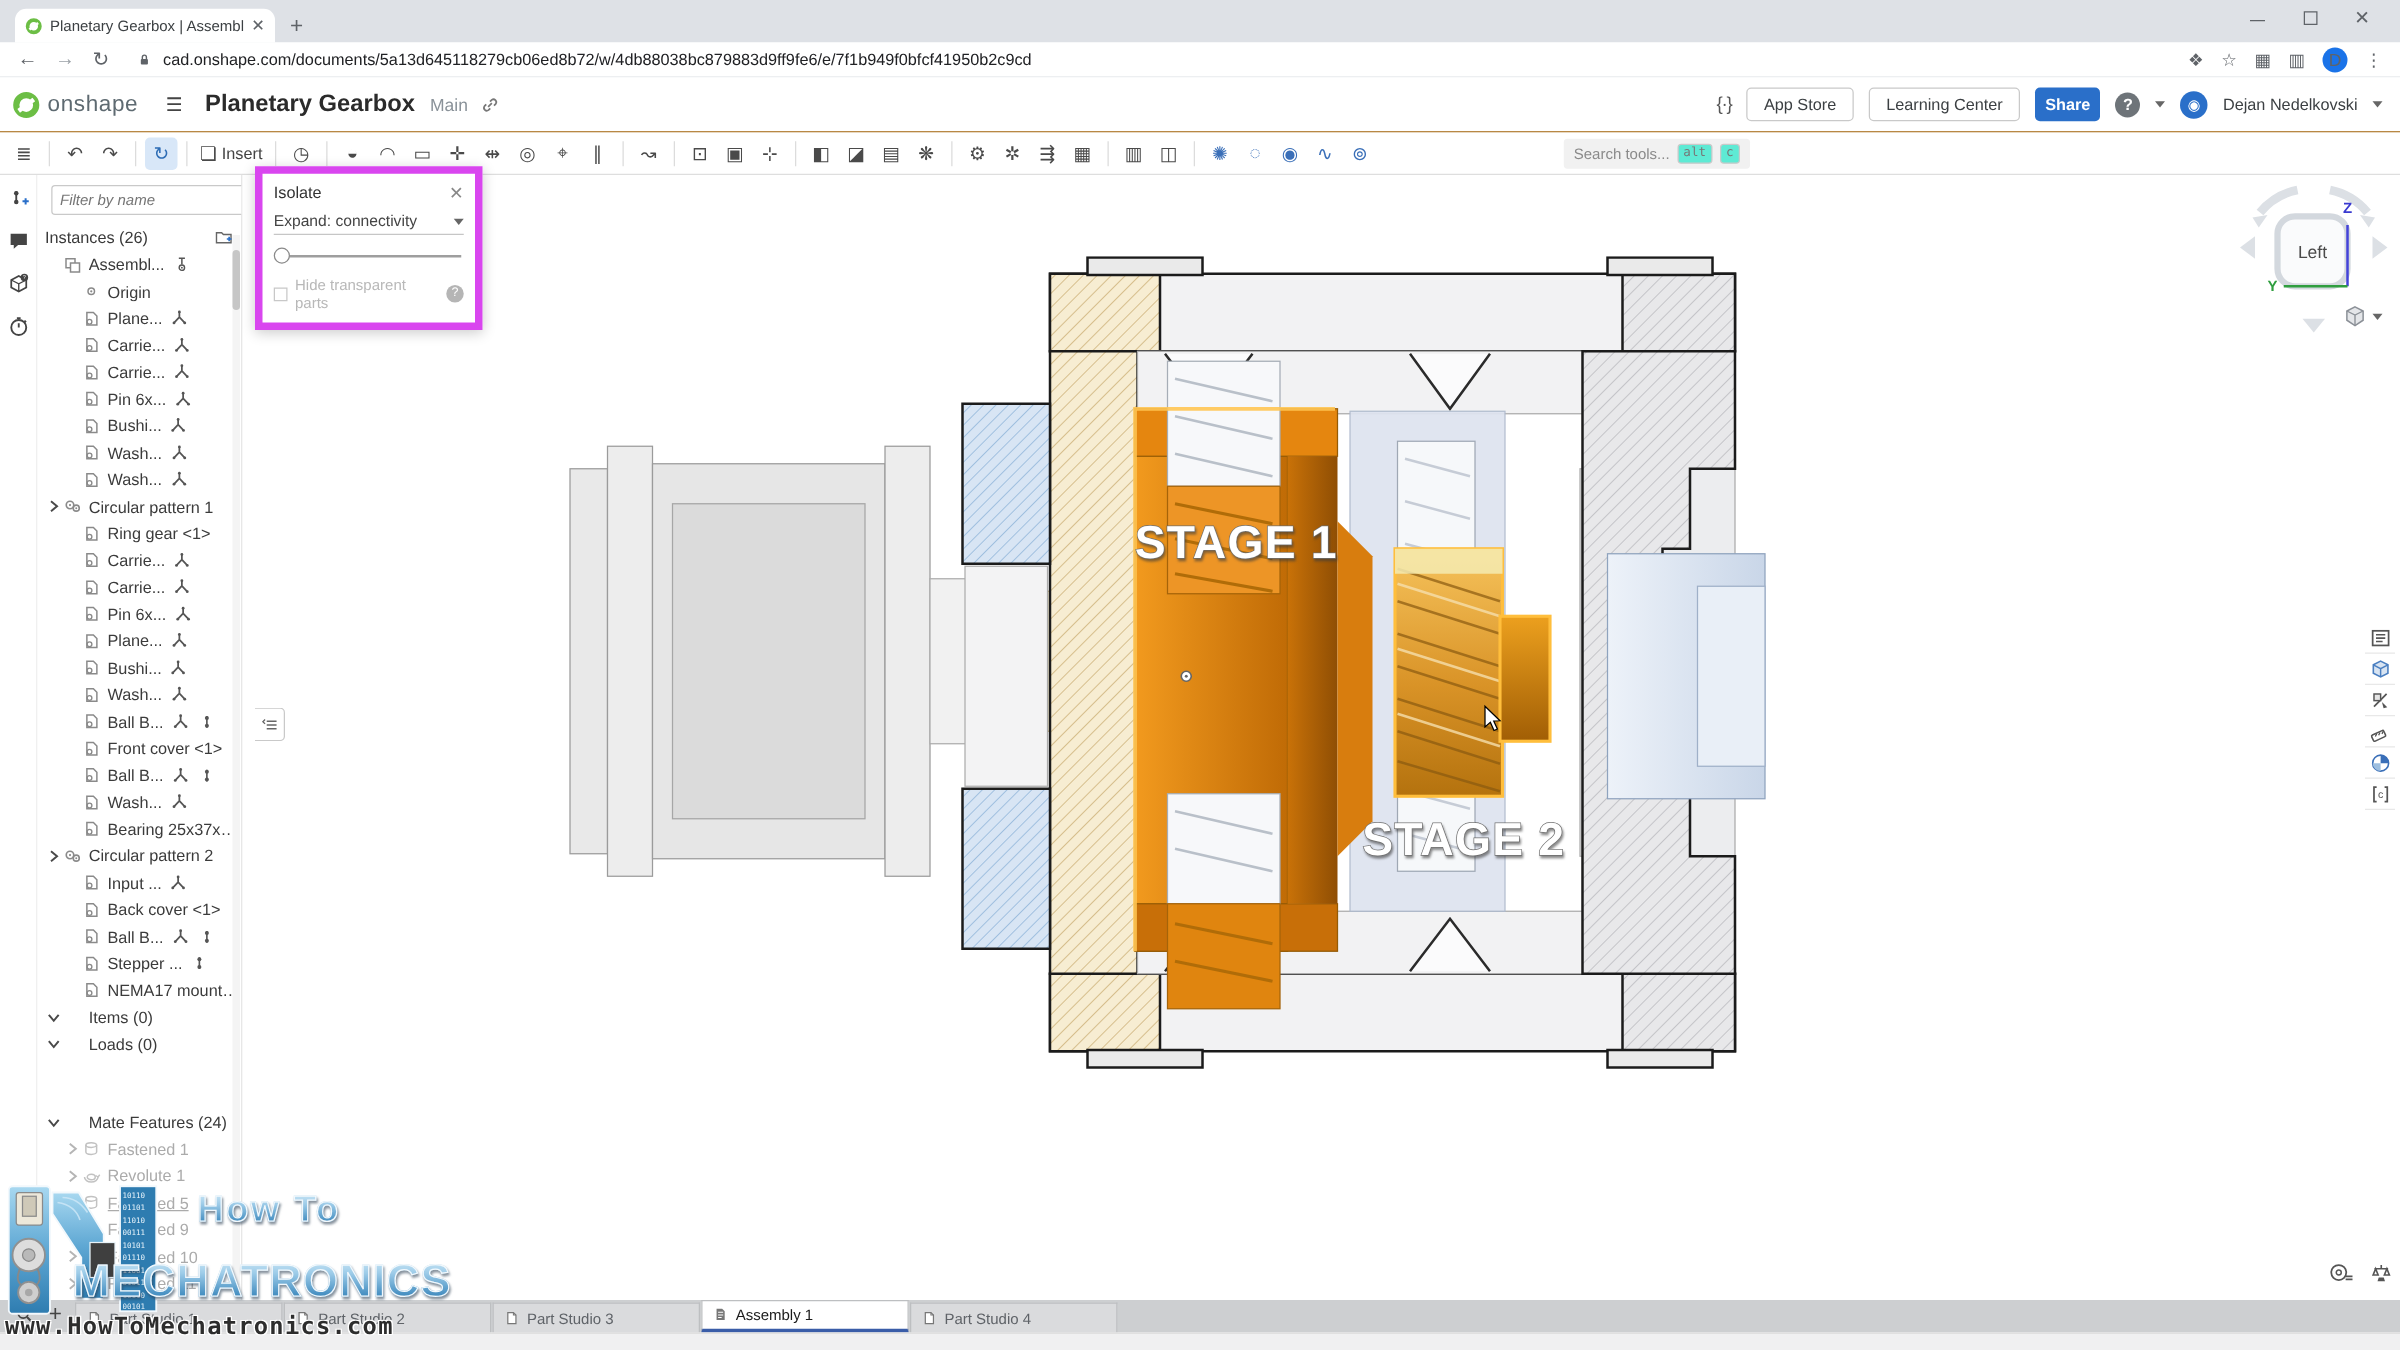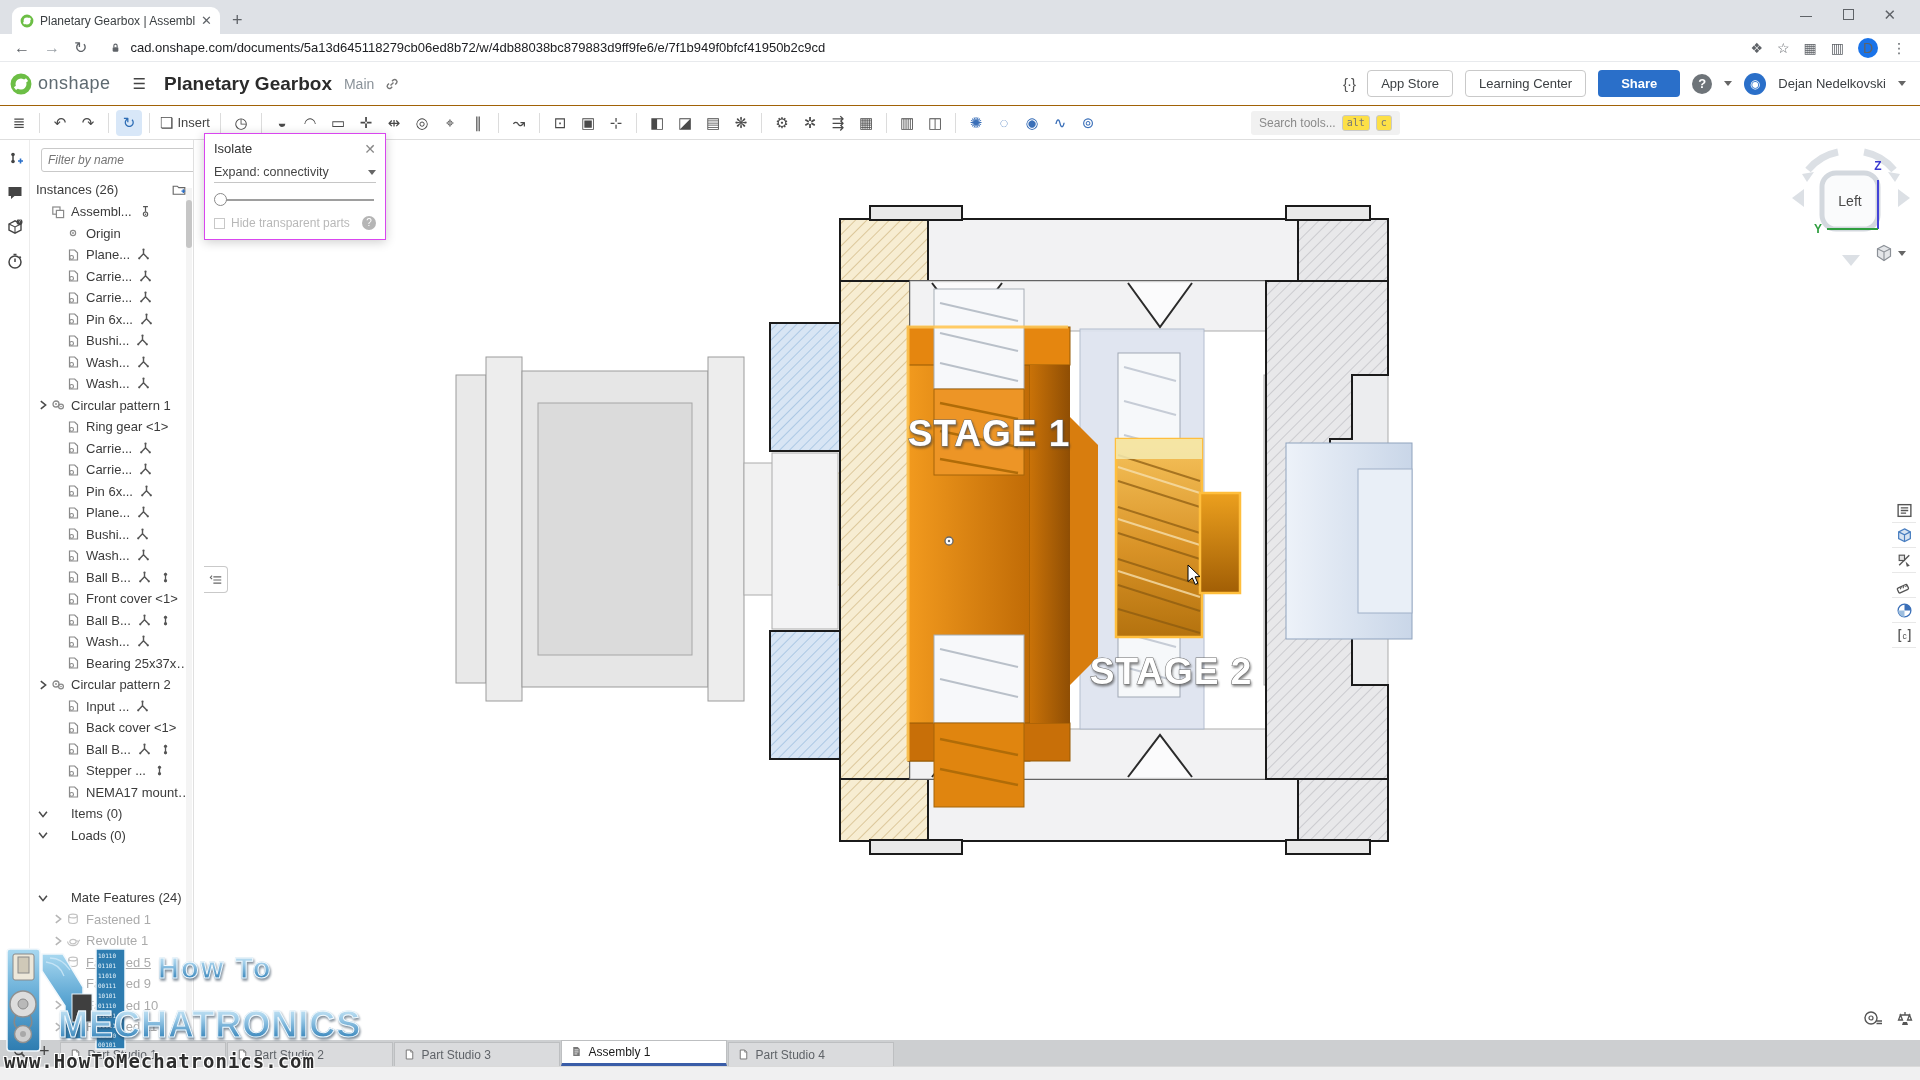--- a/index.html
+++ b/index.html
@@ -25,38 +25,38 @@
   
   #appheader{position:absolute;left:0;top:62px;width:1920px;height:44px;background:#fff;border-bottom:1px solid #a16207;display:flex;align-items:center}
   #oslogo{display:flex;align-items:center;gap:6px;margin-left:10px}
   #oslogo .nm{font-size:18px;color:#5E6A71;letter-spacing:.5px}
   #burger{margin-left:22px;color:#444;font-size:15px}
   #doctitle{margin-left:18px;font-size:19px;font-weight:bold;color:#2B2B2B}
   #branch{margin-left:12px;font-size:14px;color:#8A9299}
   #linkico{margin-left:10px}
   #hright{margin-left:auto;display:flex;align-items:center;gap:12px;margin-right:14px}
   .hbtn{height:27px;border:1px solid #C9C9C9;border-radius:4px;background:#fff;font-size:13px;color:#3C4043;padding:0 13px;line-height:25px}
-  #sharebtn{height:27px;border-radius:4px;color:#fff;font-size:13px;font-weight:bold;padding:0 23px;line-height:27px}
+  #sharebtn{height:27px;border-radius:4px;color:#fff;font-size:13px;font-weight:bold;padding:0 8px;line-height:27px}
   #fsico{font-size:15px;color:#555;letter-spacing:-1px}
   #helpico{width:20px;height:20px;border-radius:50%;background:#6F7competing}
   #helpico{background:#6E7479;color:#fff;font-size:13px;font-weight:bold;text-align:center;line-height:20px}
   .caret{width:0;height:0;border-left:4px solid transparent;border-right:4px solid transparent;border-top:5px solid #666}
   #uavatar{width:22px;height:22px;border-radius:50%;background:#2A6FC9;color:#fff;text-align:center;line-height:22px;font-size:12px}
   #uname{font-size:13px;color:#3C4043}
   
   #apptoolbar{position:absolute;left:0;top:106px;width:1920px;height:34px;background:#fff;border-bottom:1px solid #DEDEDE;display:flex;align-items:center}
   #tbicons{display:flex;align-items:center;gap:2px;margin-left:6px}
   .tbi{min-width:26px;height:26px;display:flex;align-items:center;justify-content:center;font-size:15px;color:#4A4A4A;border-radius:4px;gap:4px;padding:0 3px}
   .tbi.act{background:#D8E7F8;color:#2E6DB5}
   .tbi.blue{color:#3A6FB8}
   .tbi .tlb{font-size:13px;color:#444}
   .tsep{width:1px;height:20px;background:#DCDCDC;margin:0 5px}
   #searchtools{margin-left:150px;display:flex;align-items:center;gap:6px;background:#F1F1F1;border-radius:3px;height:24px;padding:0 8px}
   #searchtools .ph{font-size:12px;color:#8A8A8A}
-  #searchtools kbd{font-size:10px;color:#777;background:#fde047;border:1px solid #C9C9C9;border-radius:3px;padding:0 4px;line-height:14px}
+  #searchtools kbd{font-size:10px;color:#777;background:#5eead4;border:1px solid #C9C9C9;border-radius:3px;padding:0 4px;line-height:14px}
   
   #iconstrip{position:absolute;left:0;top:140px;width:30px;height:900px;background:#fff;border-right:1px solid #ECECEC}
   #iconstrip .sic{display:block;margin:10px auto 16px;width:18px;height:18px;color:#555}
   
   #sidepanel{position:absolute;left:30px;top:140px;width:164px;height:900px;background:#fff;border-right:1px solid #E0E0E0;overflow:hidden}
   #filterrow{display:flex;align-items:center;gap:5px;padding:8px 6px 6px 6px}
   #filterinput{flex:1;height:24px;border:1px solid #C9C9C9;border-radius:3px;font-size:12px;font-style:italic;color:#999;padding:0 6px;font-family:"Liberation Sans",sans-serif}
   #insthdr{display:flex;align-items:center;padding:4px 6px;font-size:13px;color:#3A3A3A}
   #insthdr .flabel{flex:1}
   #tree{position:relative}
@@ -68,21 +68,21 @@
   .gray .chev{color:#B5B5B5}
   .ticon{width:16px;height:16px;flex:0 0 16px;margin-right:5px;color:#8A8A8A}
   .ticon svg{width:16px;height:16px}
   .gray .ticon{color:#C2C2C2}
   .tlabel{overflow:hidden;text-overflow:ellipsis}
   .xic{width:15px;height:15px;margin-left:6px;color:#555;flex:0 0 15px}
   .xic svg{width:15px;height:15px}
   #sscroll{position:absolute;right:1px;top:48px;width:6px;height:840px;background:#F4F4F4}
   #sthumb{position:absolute;right:0;top:12px;width:6px;height:48px;background:#C6C6C6;border-radius:3px}
   
-  #isolate{position:absolute;left:204px;top:133px;width:182px;background:#fff;border:1px solid #d946ef;box-shadow:0 2px 10px rgba(0,0,0,.2);z-index:30;padding:7px 9px 9px}
+  #isolate{position:absolute;left:204px;top:133px;width:182px;background:#fff;border:6px solid #d946ef;box-shadow:0 2px 10px rgba(0,0,0,.2);z-index:30;padding:7px 9px 9px}
   #isohdr{display:flex;font-size:13px;color:#333}
   #isohdr .ttl{flex:1}
   #isohdr .x{color:#888;font-size:14px}
   #isodrop{display:flex;align-items:center;margin-top:8px;border-bottom:1px solid #C6C6C6;padding-bottom:3px}
   #isodrop .v{flex:1;font-size:12.5px;color:#444}
   #isoslider{position:relative;height:14px;margin-top:10px}
   #isoslider .track{position:absolute;left:2px;right:2px;top:6px;height:2px;background:#9E9E9E}
   #isoslider .thumb{position:absolute;left:0;top:0;width:13px;height:13px;border-radius:50%;background:#fff;border:1.5px solid #8A8A8A}
   #isochk{display:flex;align-items:center;gap:6px;margin-top:9px}
   #isochk .box{width:11px;height:11px;border:1px solid #C8C8C8;background:#fff}

